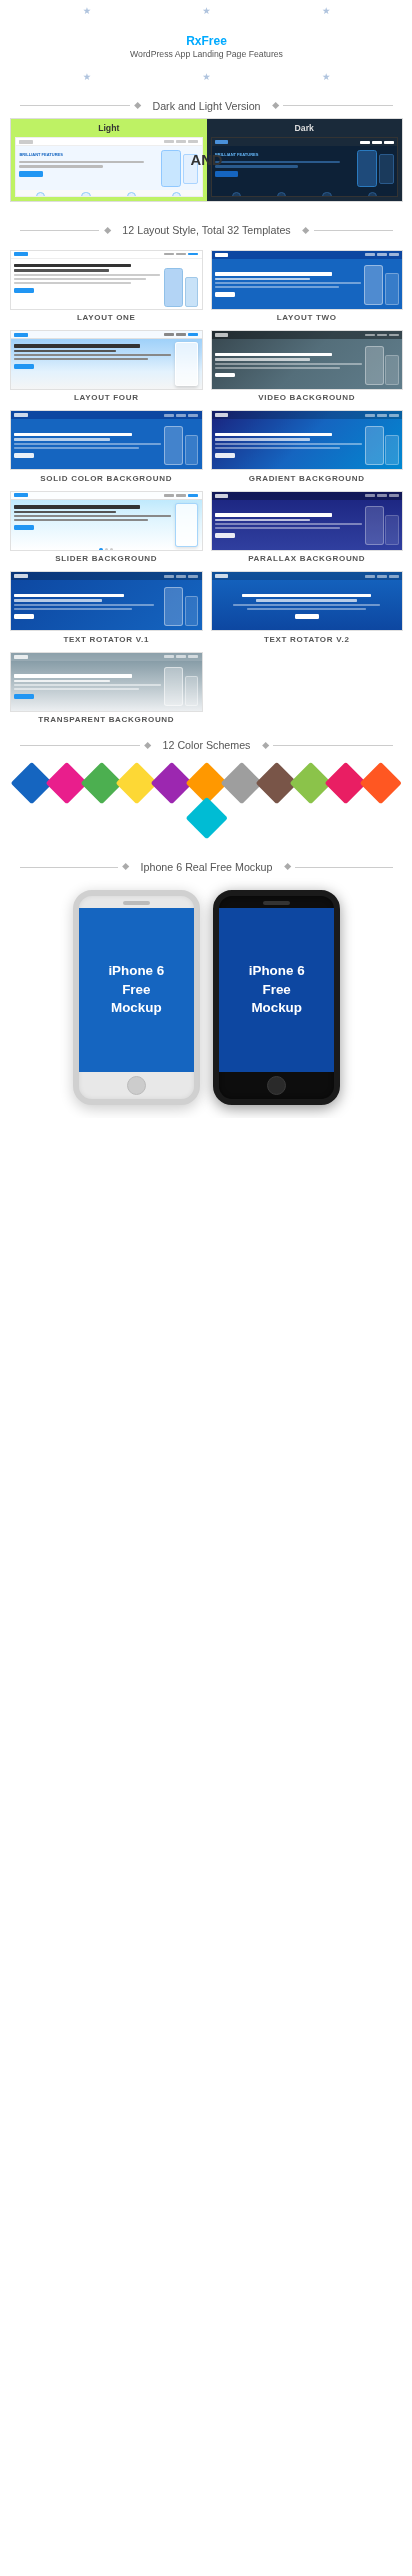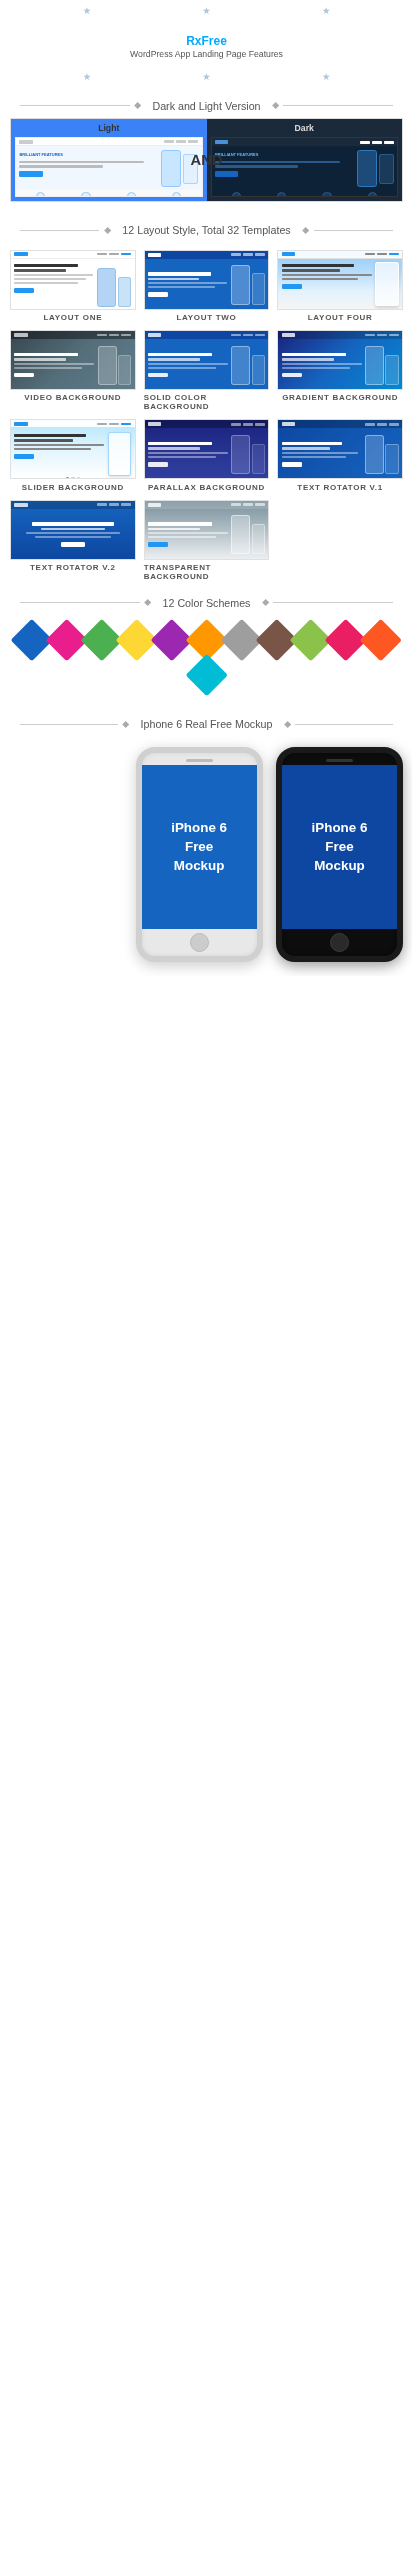--- a/index.html
+++ b/index.html
@@ -82,21 +82,21 @@
       border-radius: 1.3px;
       width: 90%;
     }
     .mock-line-short {
       width: 60%;
     }
 
     
     .layouts-grid {
       display: grid;
-      grid-template-columns: 1fr 1fr 1fr;
+      grid-template-columns: 1fr 1fr;
       gap: 8px;
       padding: 6.7px 10px 3.4px;
     }
     .layout-item {
       display: flex;
       flex-direction: column;
       align-items: center;
     }
     .layout-thumb {
       width: 100%;
@@ -163,21 +163,21 @@
       border-radius: 2.7px;
     }
 
     
     .iphone-section {
       padding: 3.4px 10px 13.4px;
     }
     .iphone-pair {
       display: flex;
       gap: 13.4px;
-      justify-content: flex-end;
+      justify-content: center;
       margin-top: 6.7px;
     }
 
     
     .stars-row {
       display: flex;
       justify-content: space-around;
       padding: 5.4px 27px;
     }
     .star {
@@ -235,21 +235,21 @@
 <div class="section-divider">
   <div class="divider-line"></div>
   <div class="divider-diamond"></div>
   <span class="section-title">Dark and Light Version</span>
   <div class="divider-diamond"></div>
   <div class="divider-line"></div>
 </div>
 
 <div class="dark-light-wrapper">
 
-  <div class="half-panel" style="background:#3b82f6;">
+  <div class="half-panel" style="background:#bef264;">
     <div class="half-panel-label label-light-style">Light</div>
     <div class="panel-content-light">
       <div class="thumb-nav thumb-nav-white">
         <div class="thumb-logo"></div>
         <div class="thumb-menu-items">
           <div class="thumb-menu-item"></div>
           <div class="thumb-menu-item"></div>
           <div class="thumb-menu-item"></div>
         </div>
       </div>

